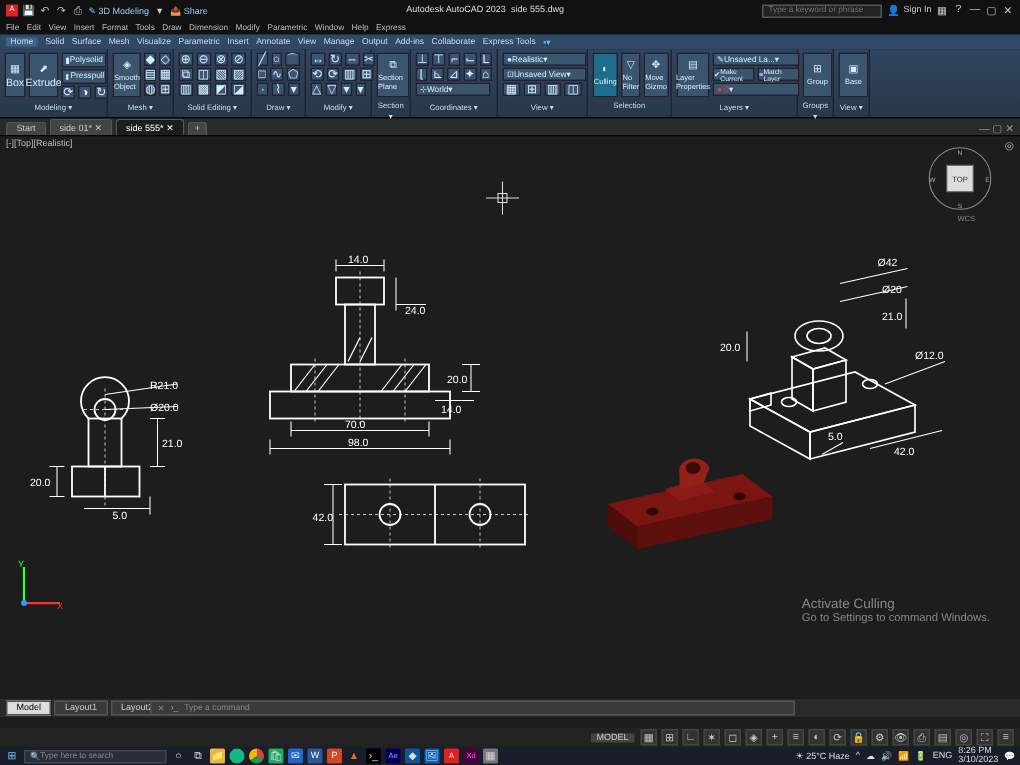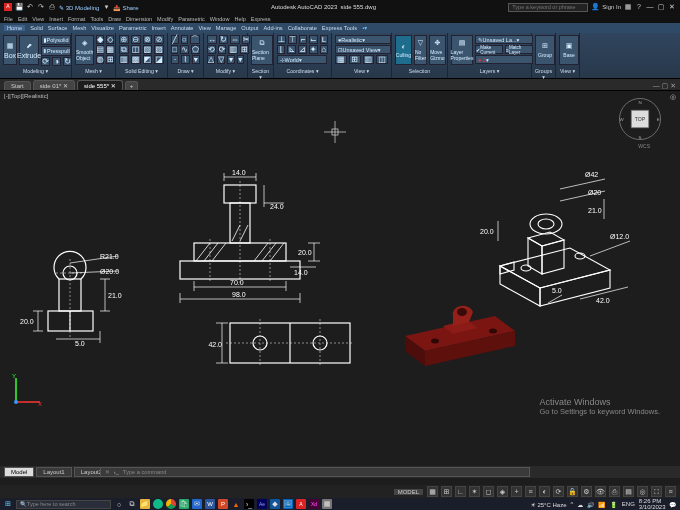--- a/index.html
+++ b/index.html
@@ -533,22 +533,22 @@
 
   <svg class="wcs" width="40" height="40">
     <line x1="8" y1="32" x2="8" y2="8" stroke="#3f3" stroke-width="1.5"></line>
       <text x="4" y="8" fill="#3f3" font-size="6">Y</text>
     <line x1="8" y1="32" x2="32" y2="32" stroke="#f33" stroke-width="1.5"></line>
       <text x="30" y="36" fill="#f33" font-size="6">X</text>
     <circle cx="8" cy="32" r="2" fill="#39f"></circle>
   </svg>
 
   <div class="activate">
-    <div style="font-size:9px">Activate Windows</div>
-    <div>Go to Settings to keyword Windows.</div>
+    <div style="font-size:9px">Activate Culling</div>
+    <div>Go to Settings to command Windows.</div>
   </div>
 </div>
 
 <div class="laytabs">
   <div class="laytab active">Model</div>
   <div class="laytab">Layout1</div>
   <div class="laytab">Layout2</div>
   <div class="laytab">+</div>
 </div>
 <div class="cmdline">

